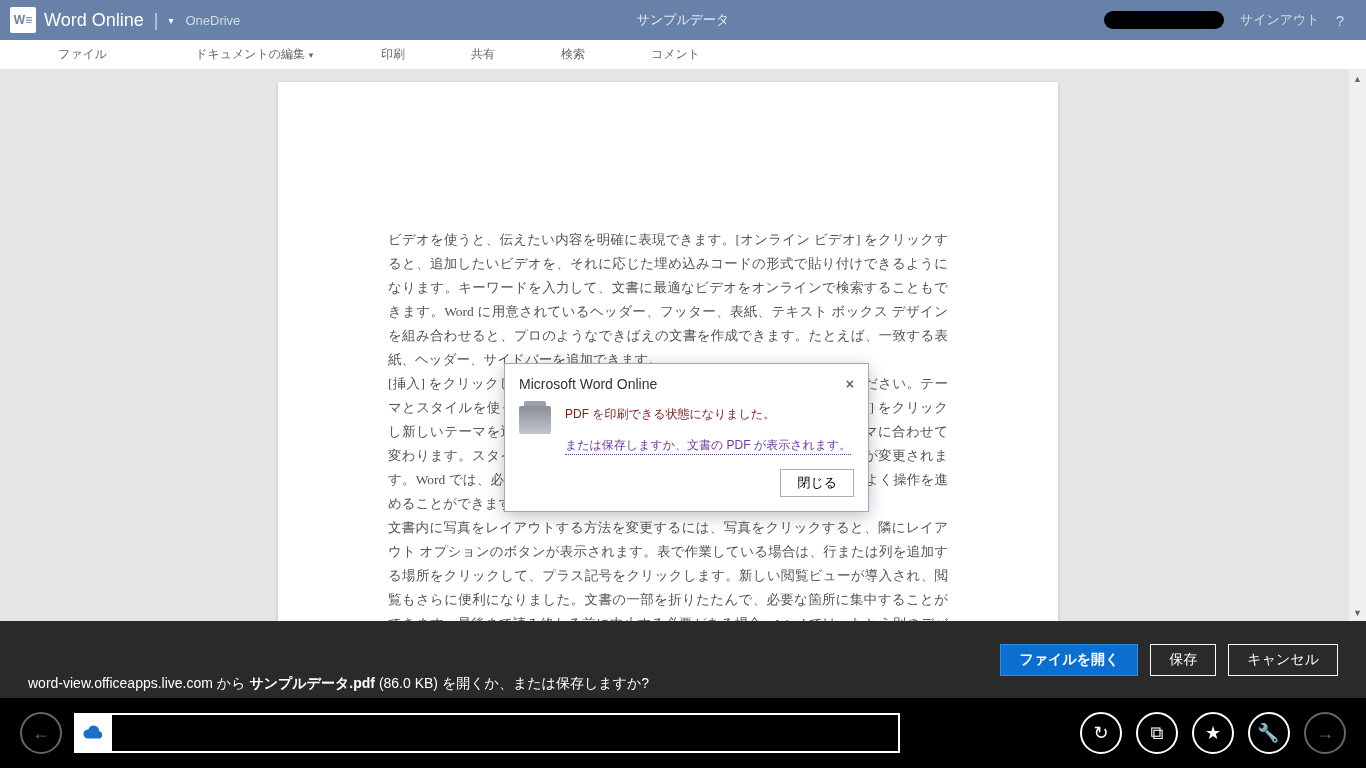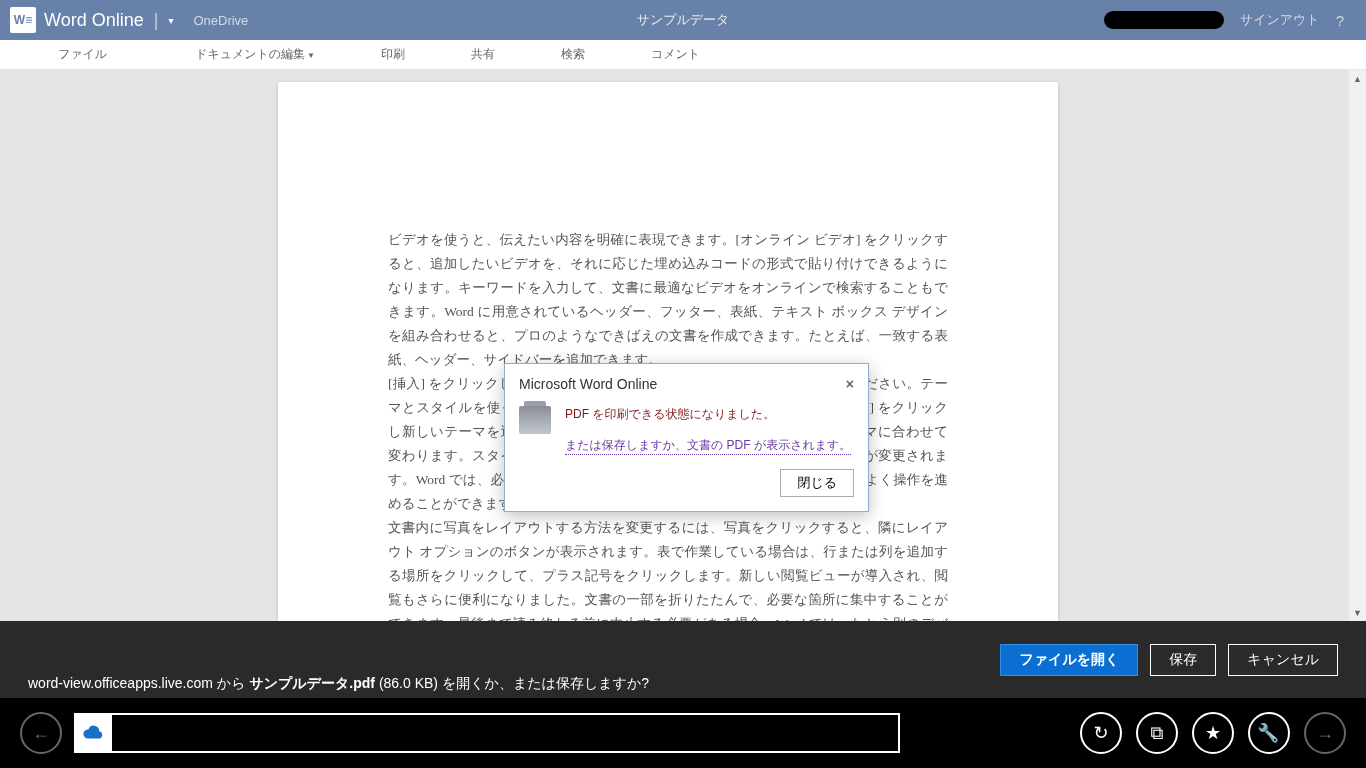--- a/index.html
+++ b/index.html
@@ -4,21 +4,21 @@
 <style>
 * { margin:0; padding:0; box-sizing:border-box; font-family:"Yu Gothic","Meiryo",sans-serif; }
 html,body { width:1366px; height:768px; overflow:hidden; background:#000; }
 
 .top-bar { height:40px; background:#6881a8; color:#fff; display:flex; align-items:center; padding:0 10px; position:relative; }
 .word-logo { width:26px; height:26px; background:#fff; border-radius:2px; display:flex; align-items:center; justify-content:center; margin-right:8px; }
 .word-logo span { color:#6881a8; font-weight:bold; font-size:12px; }
 .app-name { font-size:18px; font-weight:300; }
 .tb-divider { margin:0 10px; color:#c5cfe0; font-size:18px; font-weight:300; }
 .tb-dropdown { font-size:10px; cursor:pointer; }
-.tb-onedrive { margin-left:20px; font-size:13px; color:#d3dae6; }
+.tb-onedrive { margin-left:12px; font-size:13px; color:#d3dae6; }
 .tb-doctitle { position:absolute; left:50%; transform:translateX(-50%); font-size:13px; color:#e7ecf4; }
 .tb-right { position:absolute; right:22px; display:flex; align-items:center; gap:16px; }
 .tb-user { width:120px; height:18px; background:#000; border-radius:9px; }
 .tb-signout { font-size:13px; color:#d3dae6; cursor:pointer; }
 .tb-help { font-size:15px; color:#d3dae6; cursor:pointer; }
 
 .toolbar { height:30px; background:#fff; display:flex; align-items:center; padding:0 18px; border-bottom:1px solid #e6e6e6; }
 .toolbar .cmd { font-size:12px; color:#666; margin-right:26px; cursor:pointer;margin-left:40px; }
 .toolbar .cmd.first { margin-right:48px; }
 .toolbar .caret { font-size:8px; margin-left:2px; }

